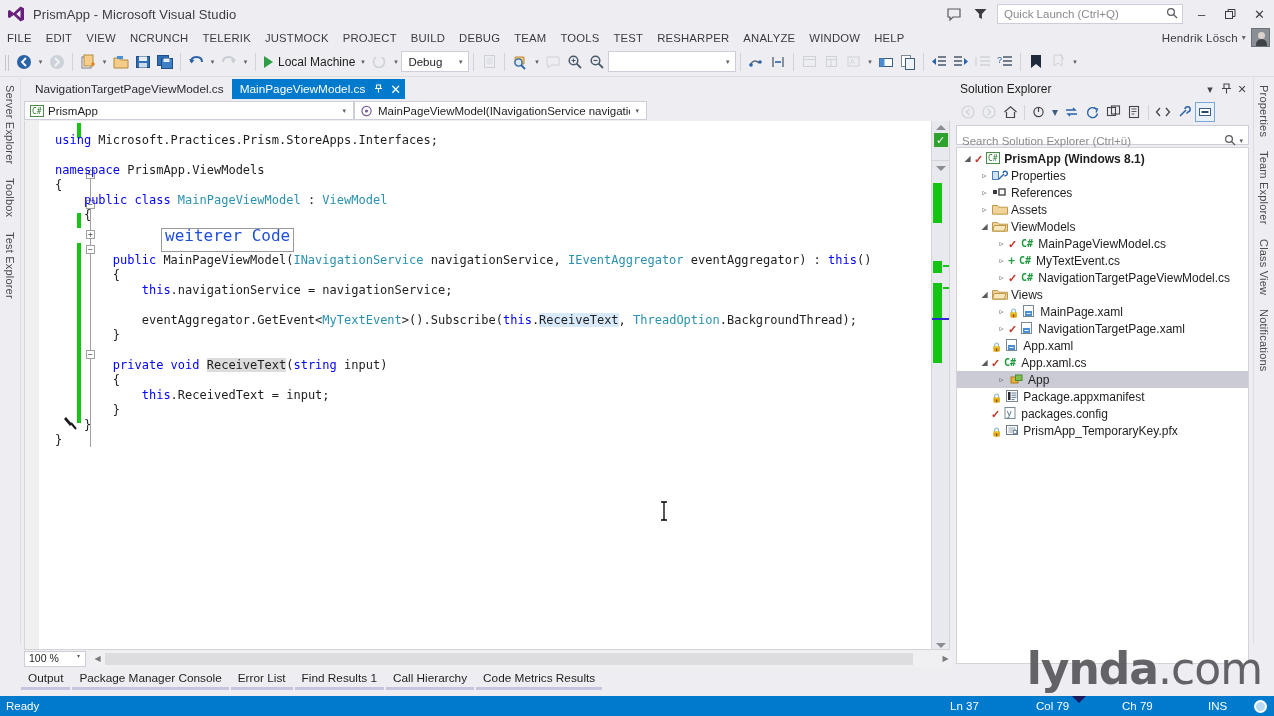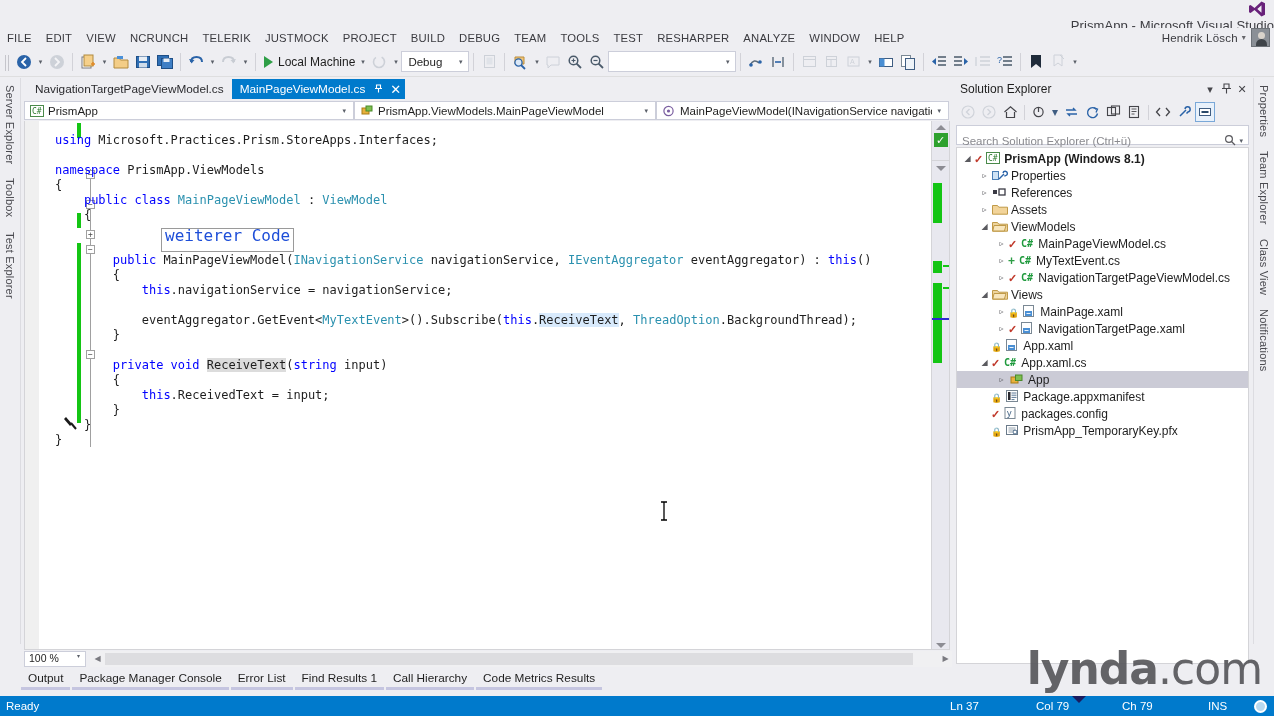--- a/index.html
+++ b/index.html
@@ -10,21 +10,21 @@
     font-size: 12px;
     background: #eeeef2;
     color: #1e1e1e;
   }
   .app { position: relative; width: 1274px; height: 716px; }
 
   
   .titlebar {
     position: absolute; top: 0; left: 0; width: 1274px; height: 28px;
     background: #eeeef2;
-    display: flex; align-items: flex-end; flex-direction: column;
+    display: flex; align-items: center;
   }
   .vs-logo {
     width: 18px; height: 18px; margin-left: 7px; margin-right: 8px;
     position: relative;
   }
   .vs-logo svg { display:block; }
   .title-text { font-size: 13px; color: #3c3c41; letter-spacing: .1px; }
   .title-right { margin-left: auto; display: flex; align-items: center; height: 28px; }
   .tb-icon {
     width: 26px; height: 26px; display: flex; align-items: center; justify-content: center;
@@ -558,30 +558,20 @@
       <div class="navcombo a">
         <span class="nc-icon">
           <svg width="14" height="12" viewBox="0 0 14 12">
               <rect x="0.5" y="0.5" width="13" height="11" fill="#fff" stroke="#4a8a4a"></rect>
               <text x="2" y="9" font-size="8" fill="#2d7a2d" font-family="monospace">C#</text>
             </svg>
         </span>
         <span class="nc-label">PrismApp</span>
         <span class="nc-caret">▾</span>
       </div>
-      <div class="navcombo b">
-        <span class="nc-icon">
-          <svg width="14" height="12" viewBox="0 0 14 12">
-              <rect x="2" y="3" width="7" height="6" fill="#e8b13c" stroke="#a97c16"></rect>
-              <rect x="6" y="1" width="6" height="5" fill="#7fbf4f" stroke="#4a8a2a"></rect>
-            </svg>
-        </span>
-        <span class="nc-label">PrismApp.ViewModels.MainPageViewModel</span>
-        <span class="nc-caret">▾</span>
-      </div>
       <div class="navcombo c">
         <span class="nc-icon">
           <svg width="13" height="12" viewBox="0 0 13 12">
               <circle cx="6.5" cy="6" r="4.6" fill="none" stroke="#7a5ea0" stroke-width="1.2"></circle>
               <circle cx="6.5" cy="6" r="1.6" fill="#7a5ea0"></circle>
             </svg>
         </span>
         <span class="nc-label">MainPageViewModel(INavigationService navigationSer</span>
         <span class="nc-caret">▾</span>
       </div>

